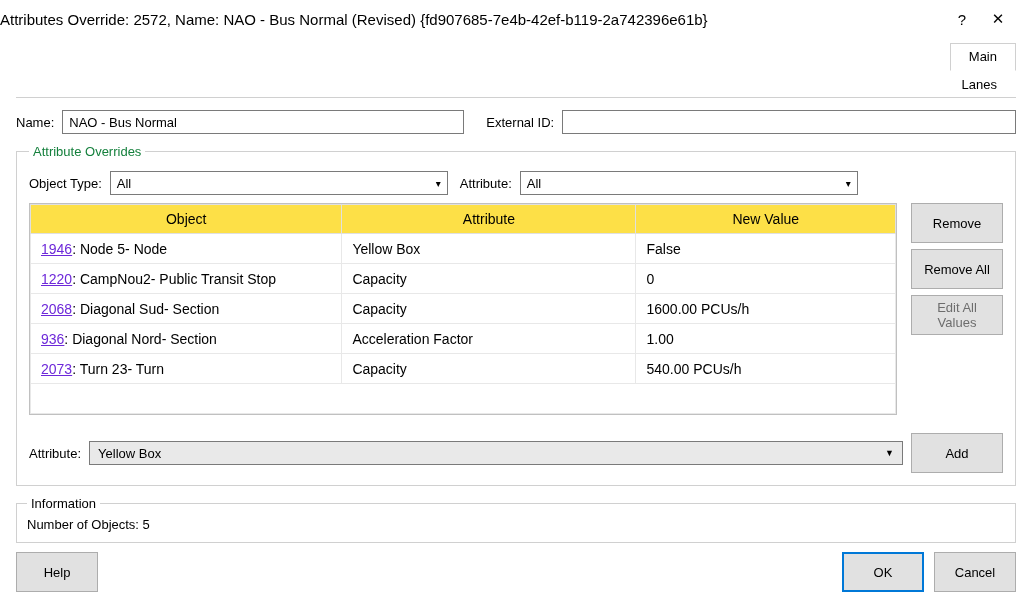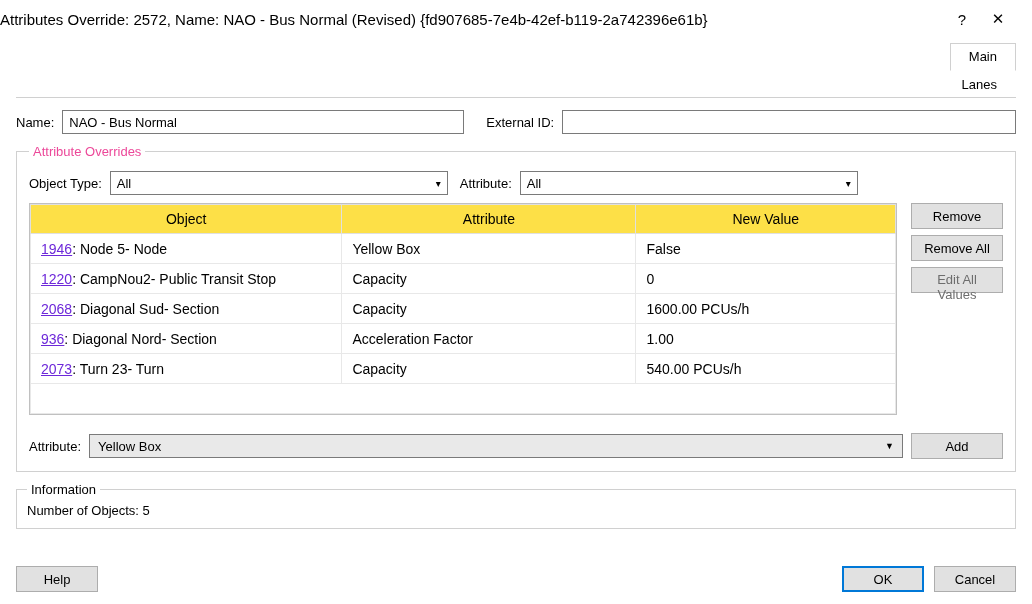--- a/index.html
+++ b/index.html
@@ -74,21 +74,21 @@
     font-family: inherit;
   }
   fieldset.group {
     border: 1px solid #d0d0d0;
     margin: 4px 0 10px 0;
     padding: 8px 12px 12px 12px;
   }
   fieldset.group legend {
     padding: 0 4px;
     font-size: 13px;
-    color: #ec4899;
+    color: #15803d;
   }
   .filter-row {
     display: flex;
     align-items: center;
     gap: 8px;
     margin: 4px 0 8px 0;
   }
   .dropdown {
     height: 24px;
     border: 1px solid #7a7a7a;
@@ -146,21 +146,21 @@
     width: 92px;
   }
   .btn {
     border: 1px solid #adadad;
     background: #e1e1e1;
     padding: 4px 8px;
     font-size: 13px;
     font-family: inherit;
     cursor: pointer;
     text-align: center;
-    height: 26px;
+    height: 40px;
   }
   .btn.disabled {
     color: #6d6d6d;
     background: #e1e1e1;
     cursor: default;
   }
   .attr-add-row {
     display: flex;
     align-items: center;
     gap: 8px;

